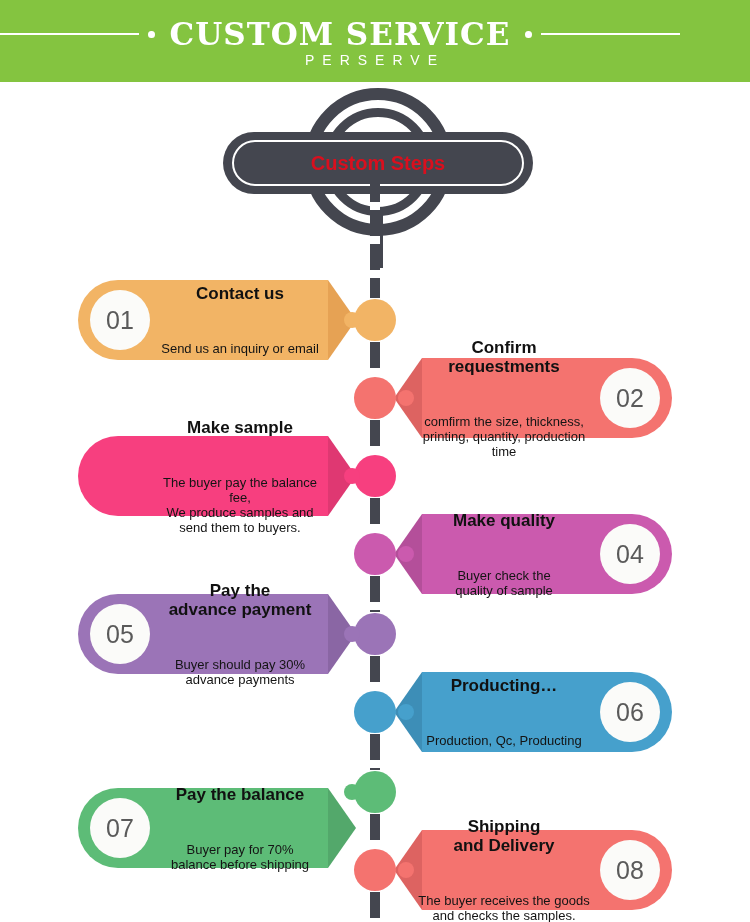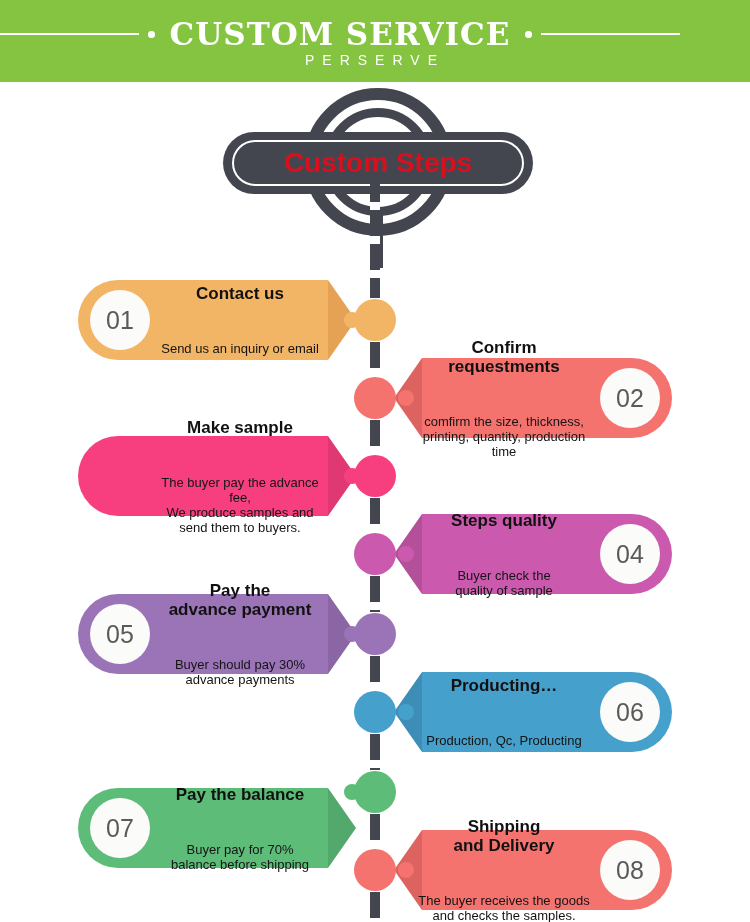--- a/index.html
+++ b/index.html
@@ -54,21 +54,21 @@
     position:absolute;left:0px;top:44px;width:310px;height:62px;
     background:#44464f;border-radius:31px;box-sizing:border-box;
     display:flex;align-items:center;justify-content:center;
   }
   .pill-inner{
     position:absolute;left:9px;top:8px;right:9px;bottom:8px;
     border:2px solid #ffffff;border-radius:24px;box-sizing:border-box;
   }
   .pill-text{
     position:relative;z-index:2;
-    color:#d90f1e;font-size:28px;font-weight:bold;letter-spacing:0px;
+    color:#d90f1e;font-size:20px;font-weight:bold;letter-spacing:0px;
     font-family:"Liberation Sans", sans-serif;
   }
 
   
   .spine{position:absolute;left:370px;top:176px;width:10px;height:720px;}
   .spine-seg{position:absolute;left:0;width:10px;background:#44464f;}
 
   
   .step{position:absolute;height:80px;}
   .bar{
@@ -182,31 +182,31 @@
 requestments</div>
           <div class="s-desc">comfirm the size, thickness,
 printing, quantity, production time</div>
         </div>
       </div>
       <div class="step left" style="top: 436px; left: 78px; width: 278px;">
         <div class="arrow" style="border-left-color: rgb(223, 56, 114);"></div>
         <div class="bar" style="background: rgb(247, 63, 127);"></div>
         <div class="txtwrap">
           <div class="s-title">Make sample</div>
-          <div class="s-desc">The buyer pay the advance fee,
+          <div class="s-desc">The buyer pay the balance fee,
 We produce samples and
 send them to buyers.</div>
         </div>
       </div>
       <div class="step right" style="top: 514px; left: 394px; width: 278px;">
         <div class="arrow" style="border-right-color: rgb(180, 79, 154);"></div>
         <div class="bar" style="background: rgb(203, 90, 174);"></div>
         <div class="numcircle">04</div>
         <div class="txtwrap">
-          <div class="s-title">Steps quality</div>
+          <div class="s-title">Make quality</div>
           <div class="s-desc">Buyer check the
 quality of sample</div>
         </div>
       </div>
       <div class="step left" style="top: 594px; left: 78px; width: 278px;">
         <div class="arrow" style="border-left-color: rgb(138, 102, 164);"></div>
         <div class="bar" style="background: rgb(155, 116, 183);"></div>
         <div class="numcircle">05</div>
         <div class="txtwrap">
           <div class="s-title">Pay the

